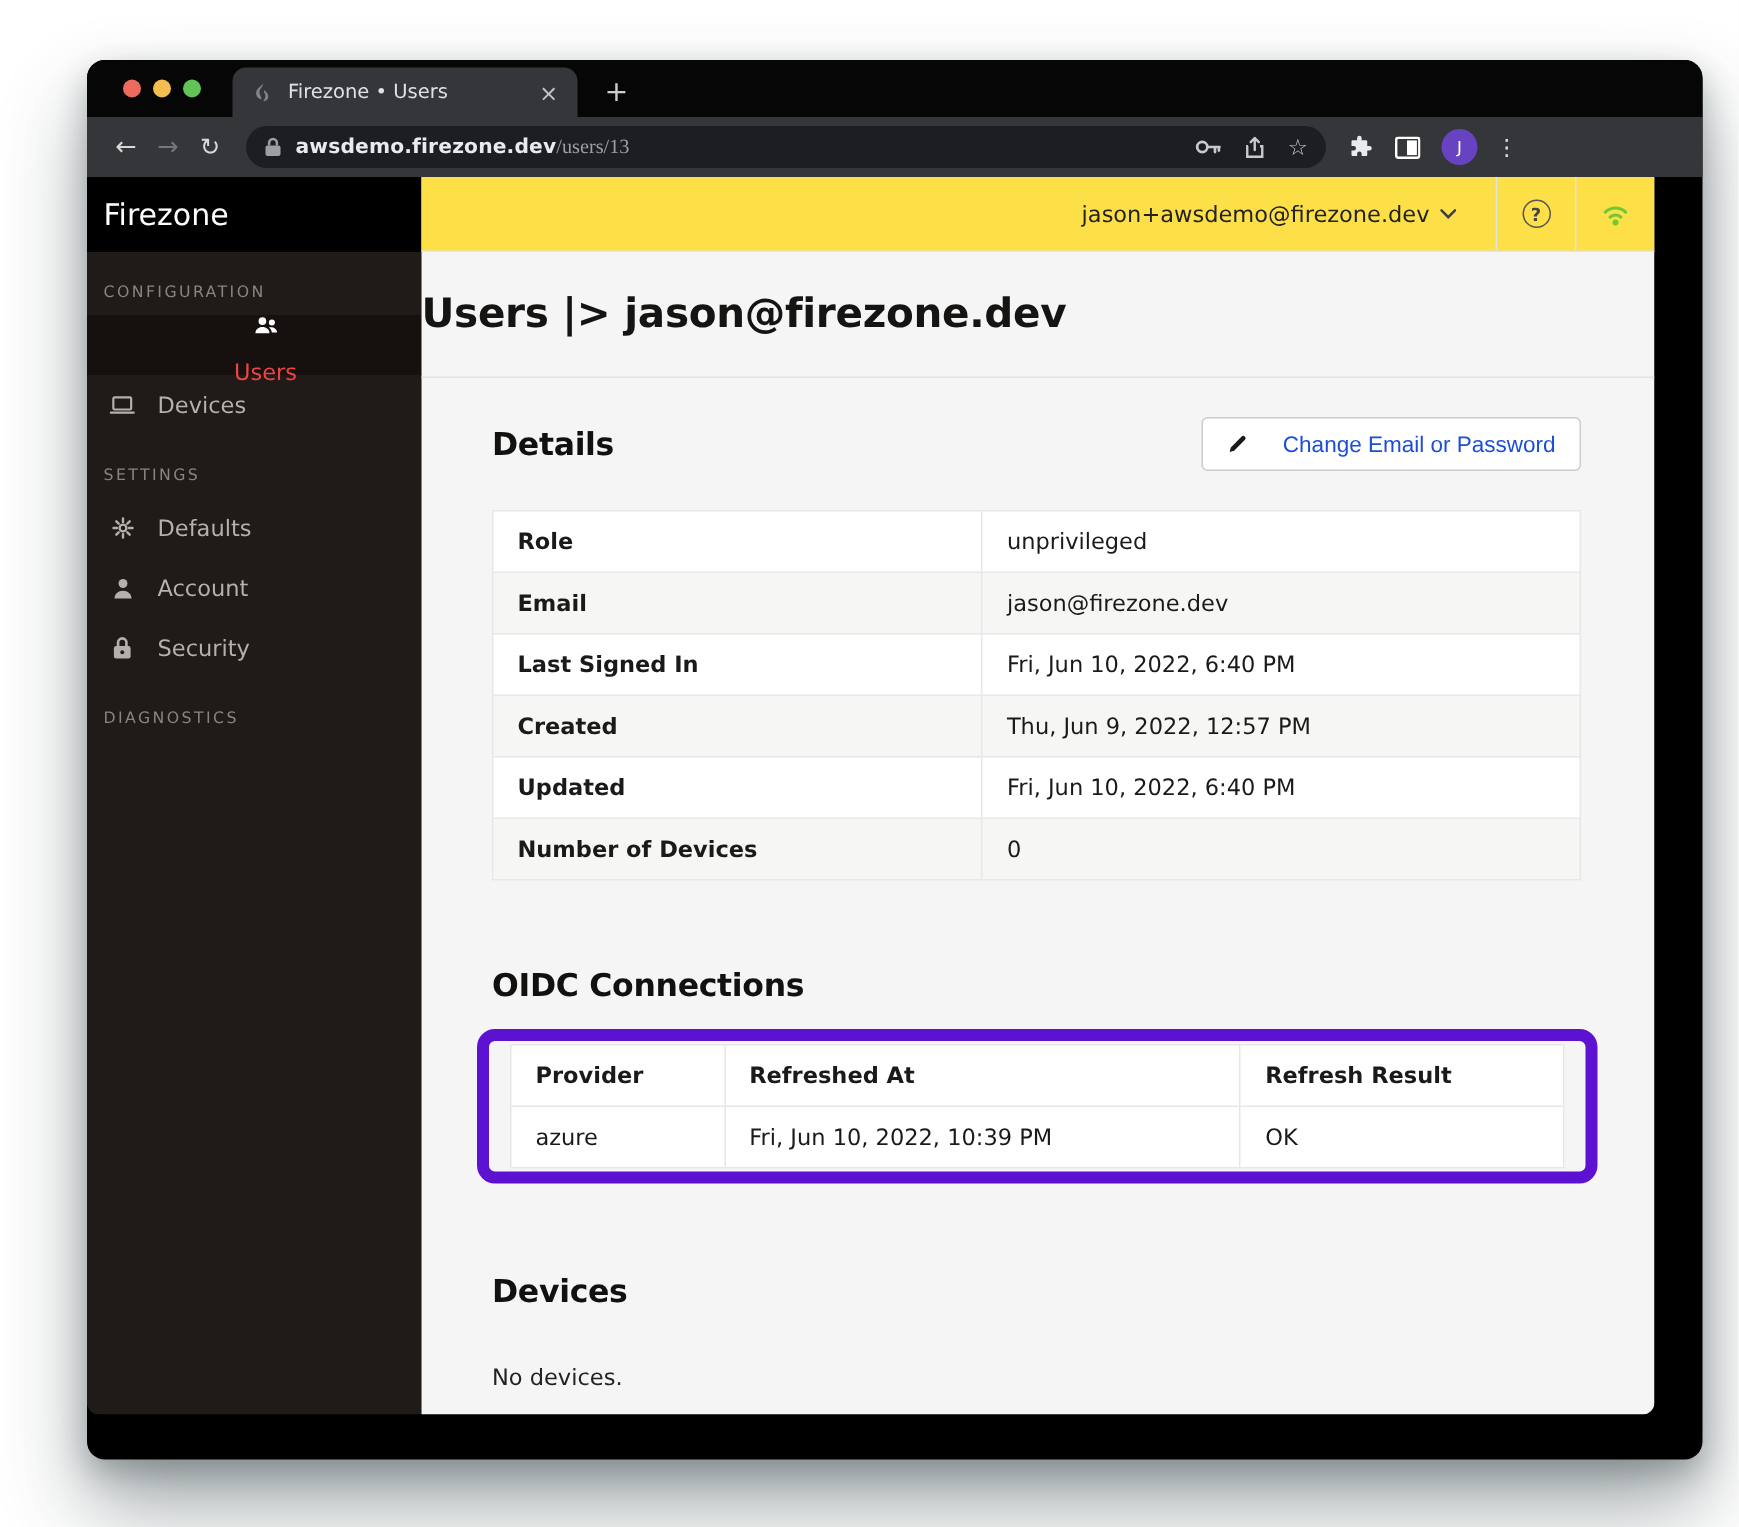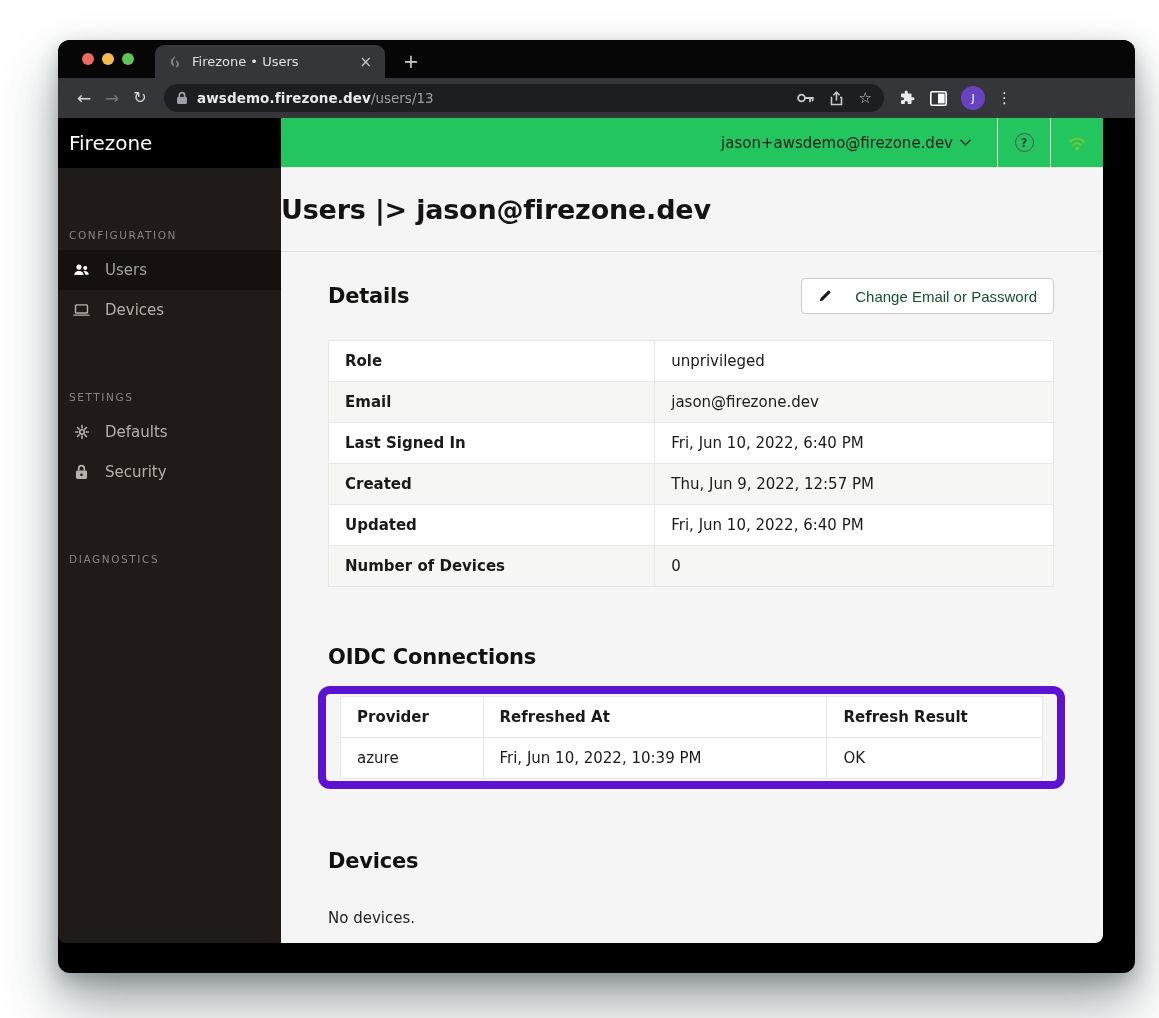--- a/index.html
+++ b/index.html
@@ -34,57 +34,57 @@
   
   .toolbar{ height:40px; background:#35363a; display:flex; align-items:center; padding:0 10px 0 12px; }
   .navbtn{ font-size:17px; width:28px; text-align:center; line-height:1; }
   .navbtn.back{ color:#d6d8da; } .navbtn.fwd{ color:#74787d; } .navbtn.reload{ color:#d6d8da; font-size:16px; }
   .urlpill{
     height:28px; flex:0 0 720px; margin-left:10px; background:#1d1e21; border-radius:14px;
     display:flex; align-items:center; padding:0 12px; color:#e8eaed; font-size:13.5px;
   }
   .urlpill .lock{ margin-right:9px; display:flex; }
   .url-host{ color:#e8eaed; font-weight:600; letter-spacing:.1px; }
-  .url-path{ color:#9aa0a6; }
+  .url-path{ color:#9aa0a6;font-family:Liberation Serif, serif; }
   .urlpill .spacer{ flex:1; }
   .pill-ic{ margin-left:16px; display:flex; color:#c7cacd; }
   .star-ic{ color:#c7cacd; font-size:15px; }
   .tool-ic{ margin-left:14px; display:flex; align-items:center; }
   .avatar{ width:24px; height:24px; border-radius:50%; background:#6742c1; color:#fff; font-size:11px;
            display:flex; align-items:center; justify-content:center; margin-left:14px; }
   .dots{ color:#e0e2e4; font-size:15px; margin-left:12px; letter-spacing:0; }
 
   
   .app-body{ display:flex; height:825px; width:1045px; border-radius:0 0 8px 8px; overflow:hidden; }
 
   
   .sidebar{ width:223px; background:#201b18; color:#b6b0ac; flex:none; }
   .brand{ height:50px; background:#000; color:#fff; display:flex; align-items:center; padding-left:11px; font-size:20px; }
-  .sec-label{ padding:21px 0 9px 11px; font-size:10.5px; letter-spacing:1.6px; color:#8a847f;margin-top:40px; }
+  .sec-label{ padding:21px 0 9px 11px; font-size:10.5px; letter-spacing:1.6px; color:#8a847f; }
   .side-item{ height:40px; display:flex; align-items:center; gap:15px; padding-left:15px; font-size:15px; cursor:pointer; }
-  .side-item.active{ background:#16110e; color:#a3a3a3; }
+  .side-item.active{ background:#16110e; color:#ef4444;flex-direction:column; }
   .side-item .sicon{ width:17px; display:flex; justify-content:center; }
 
   
   .main{ flex:1; background:#f5f5f5; display:flex; flex-direction:column; }
-  .account-bar{ height:50px; background:#22c55e; border-bottom:1px solid #e4e4e4; display:flex; align-items:stretch; justify-content:flex-end; }
+  .account-bar{ height:50px; background:#fde047; border-bottom:1px solid #e4e4e4; display:flex; align-items:stretch; justify-content:flex-end; }
   .acct{ display:flex; align-items:center; gap:7px; padding-right:26px; font-size:15px; color:#222; }
   .bar-btn{ width:53px; display:flex; align-items:center; justify-content:center; border-left:1px solid #e4e4e4; }
   .help-circle{ width:19px; height:19px; border:1.5px solid #555; border-radius:50%; color:#444;
                 font-size:12px; display:flex; align-items:center; justify-content:center; font-weight:700; }
 
   .title-band{ height:84px; border-bottom:1px solid #e2e2e2; display:flex; align-items:center; }
   .page-title{ font-size:27px; font-weight:700; color:#161412; letter-spacing:-.2px; }
 
   .content{ flex:1; padding:0 49px 0 47px; }
   .sect-head-row{ margin-top:26px; display:flex; align-items:center; justify-content:space-between; height:36px; }
   h2.sect{ font-size:21px; font-weight:700; color:#121110; letter-spacing:-.2px; }
   .btn{
     height:36px; background:#fff; border:1px solid #ccc; border-radius:4px; padding:0 16px;
-    display:flex; align-items:center; gap:23px; font-size:15px; color:#14532d; cursor:pointer;
+    display:flex; align-items:center; gap:23px; font-size:15px; color:#1d4ed8; cursor:pointer;
   }
 
   table{ width:100%; border-collapse:collapse; font-size:15px; color:#1c1a18; background:#fff; }
   td,th{ border:1px solid #e7e7e7; height:41px; padding:0 16px; text-align:left; vertical-align:middle; }
   .kv-table{ margin-top:26px; }
   .kv-table td.k{ width:45%; font-weight:700; }
   .kv-table tr:nth-child(even) td{ background:#f6f6f5; }
 
   .hl-box{ margin:15px -11px 0 -10px; border:8px solid #5e12d1; border-radius:12px; padding:2px 14px; }
   .oidc-table th{ font-weight:700; }
@@ -201,20 +201,29 @@
           <span class="sicon">
             <svg width="16" height="16" viewBox="0 0 24 24">
                 <circle cx="12" cy="12" r="3.4" fill="none" stroke="#b6b0ac" stroke-width="2.4"></circle>
                 <path d="M12 2.5v3.4M12 18.1v3.4M2.5 12h3.4M18.1 12h3.4M5.3 5.3l2.4 2.4M16.3 16.3l2.4 2.4M18.7 5.3l-2.4 2.4M7.7 16.3l-2.4 2.4" stroke="#b6b0ac" stroke-width="2.4" stroke-linecap="round"></path>
               </svg>
           </span>
           <span>Defaults</span>
         </div>
         <div class="side-item">
           <span class="sicon">
+            <svg width="14" height="15" viewBox="0 0 16 17">
+                <circle cx="8" cy="4.5" r="3.4" fill="#b6b0ac"></circle>
+                <path d="M1.5 16c0-3.6 2.9-6 6.5-6s6.5 2.4 6.5 6z" fill="#b6b0ac"></path>
+              </svg>
+          </span>
+          <span>Account</span>
+        </div>
+        <div class="side-item">
+          <span class="sicon">
             <svg width="13" height="16" viewBox="0 0 14 17">
                 <rect x="1" y="7" width="12" height="9" rx="1.6" fill="#b6b0ac"></rect>
                 <path d="M4 7V4.6a3 3 0 0 1 6 0V7" fill="none" stroke="#b6b0ac" stroke-width="1.9"></path>
                 <circle cx="7" cy="11.5" r="1.4" fill="#201b18"></circle>
               </svg>
           </span>
           <span>Security</span>
         </div>
 
         <div class="sec-label">DIAGNOSTICS</div>

